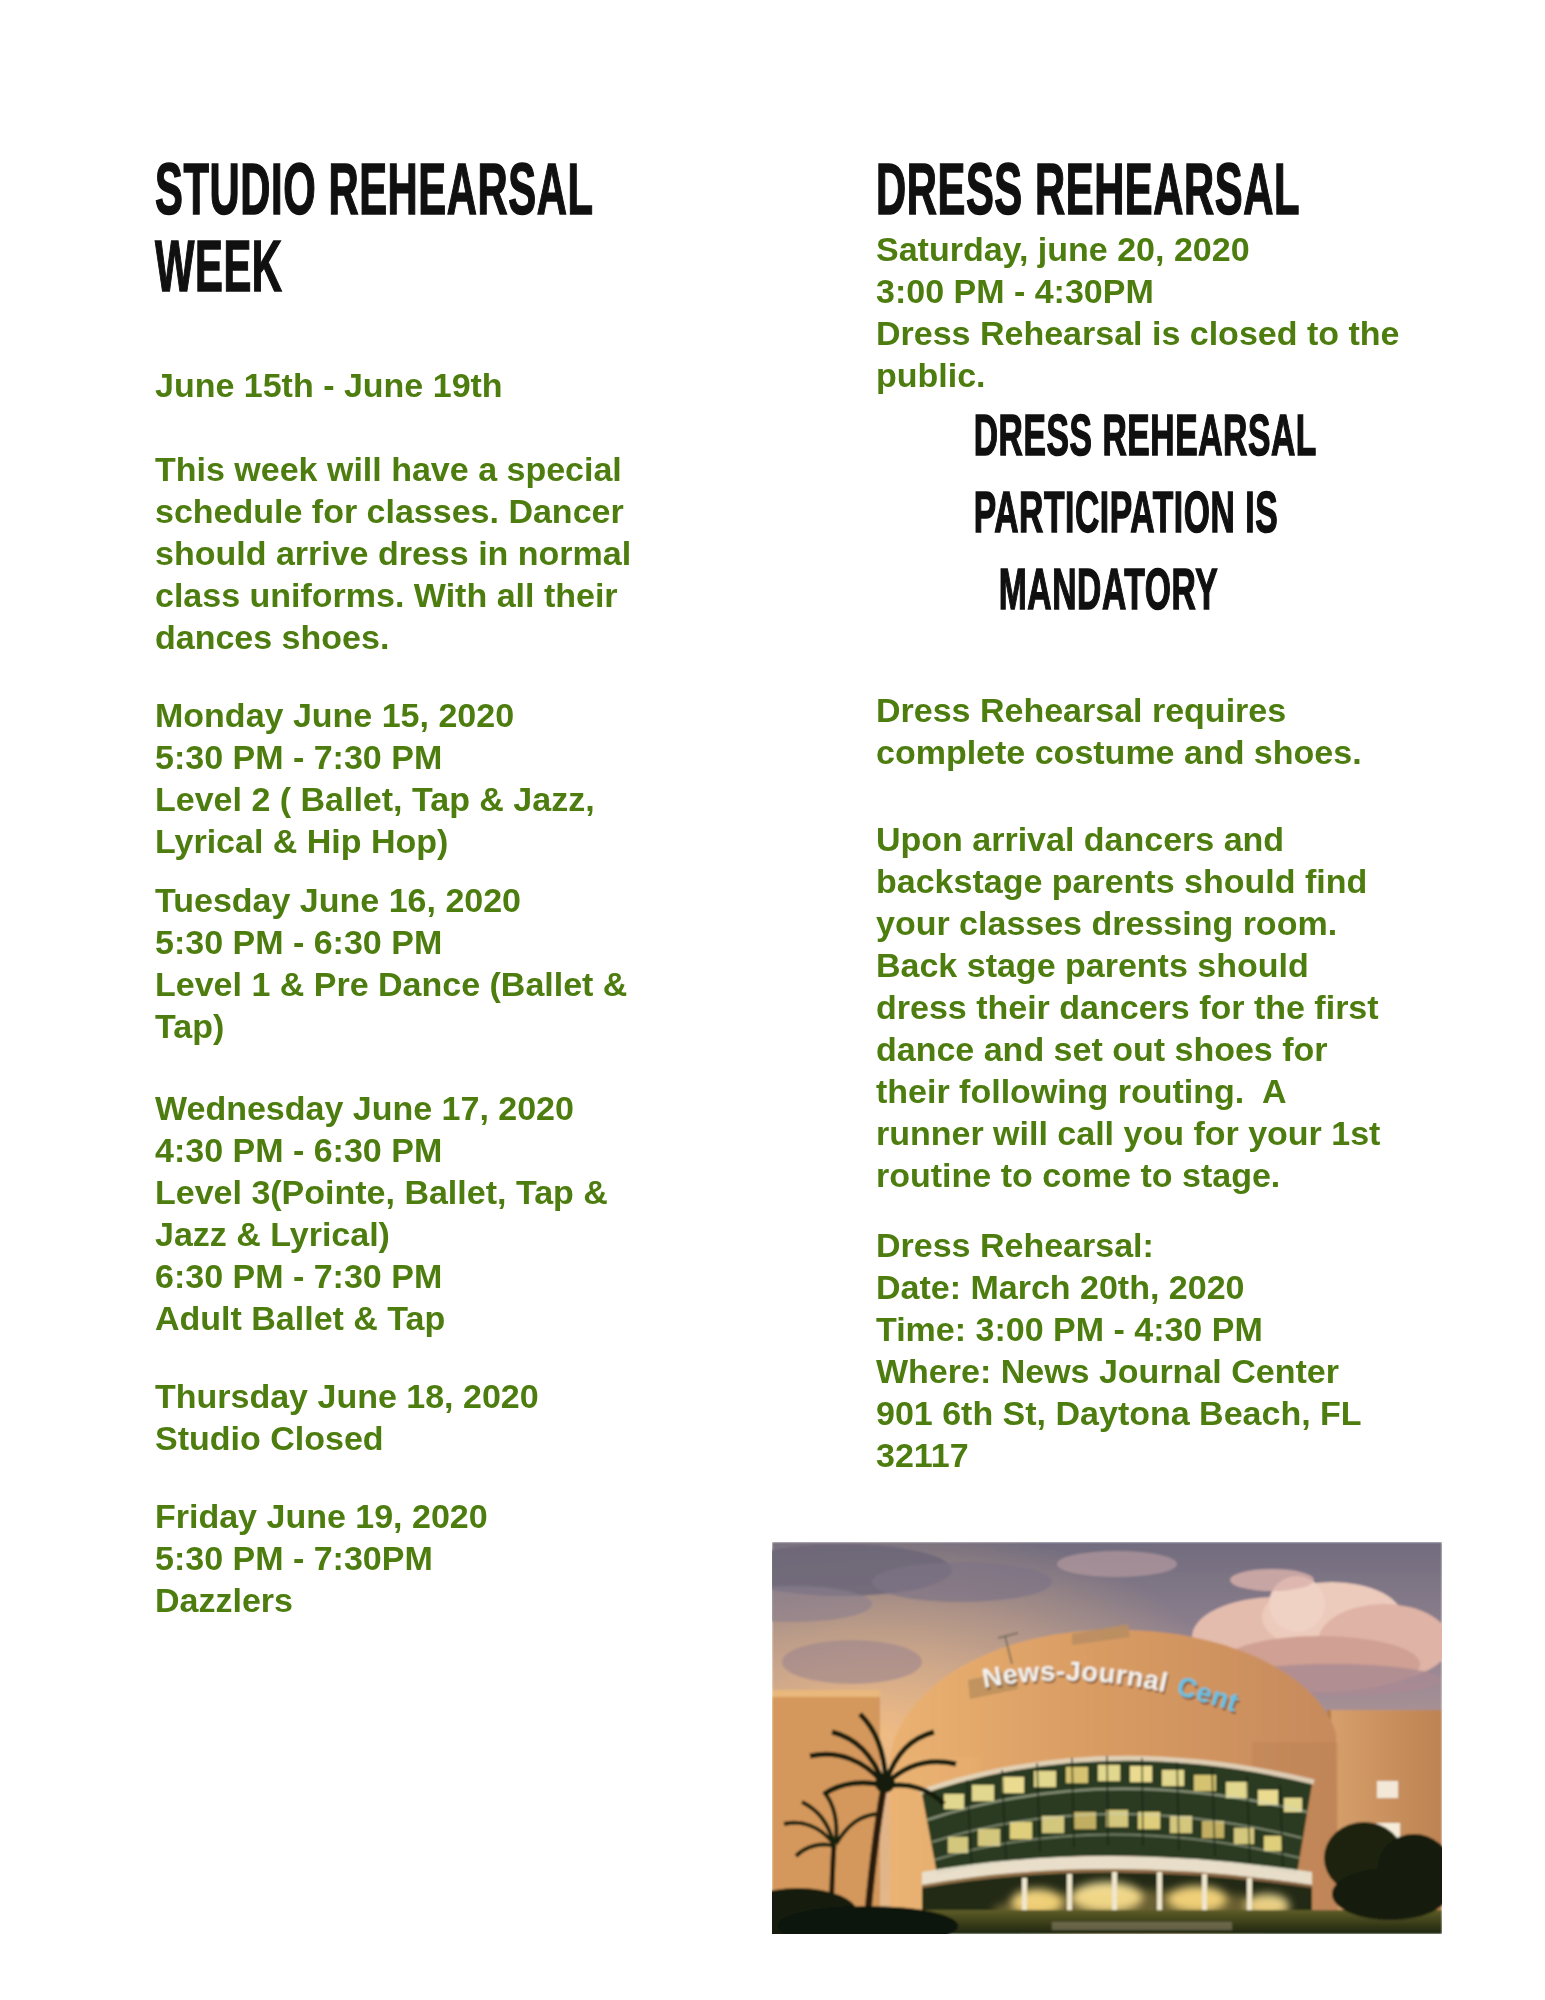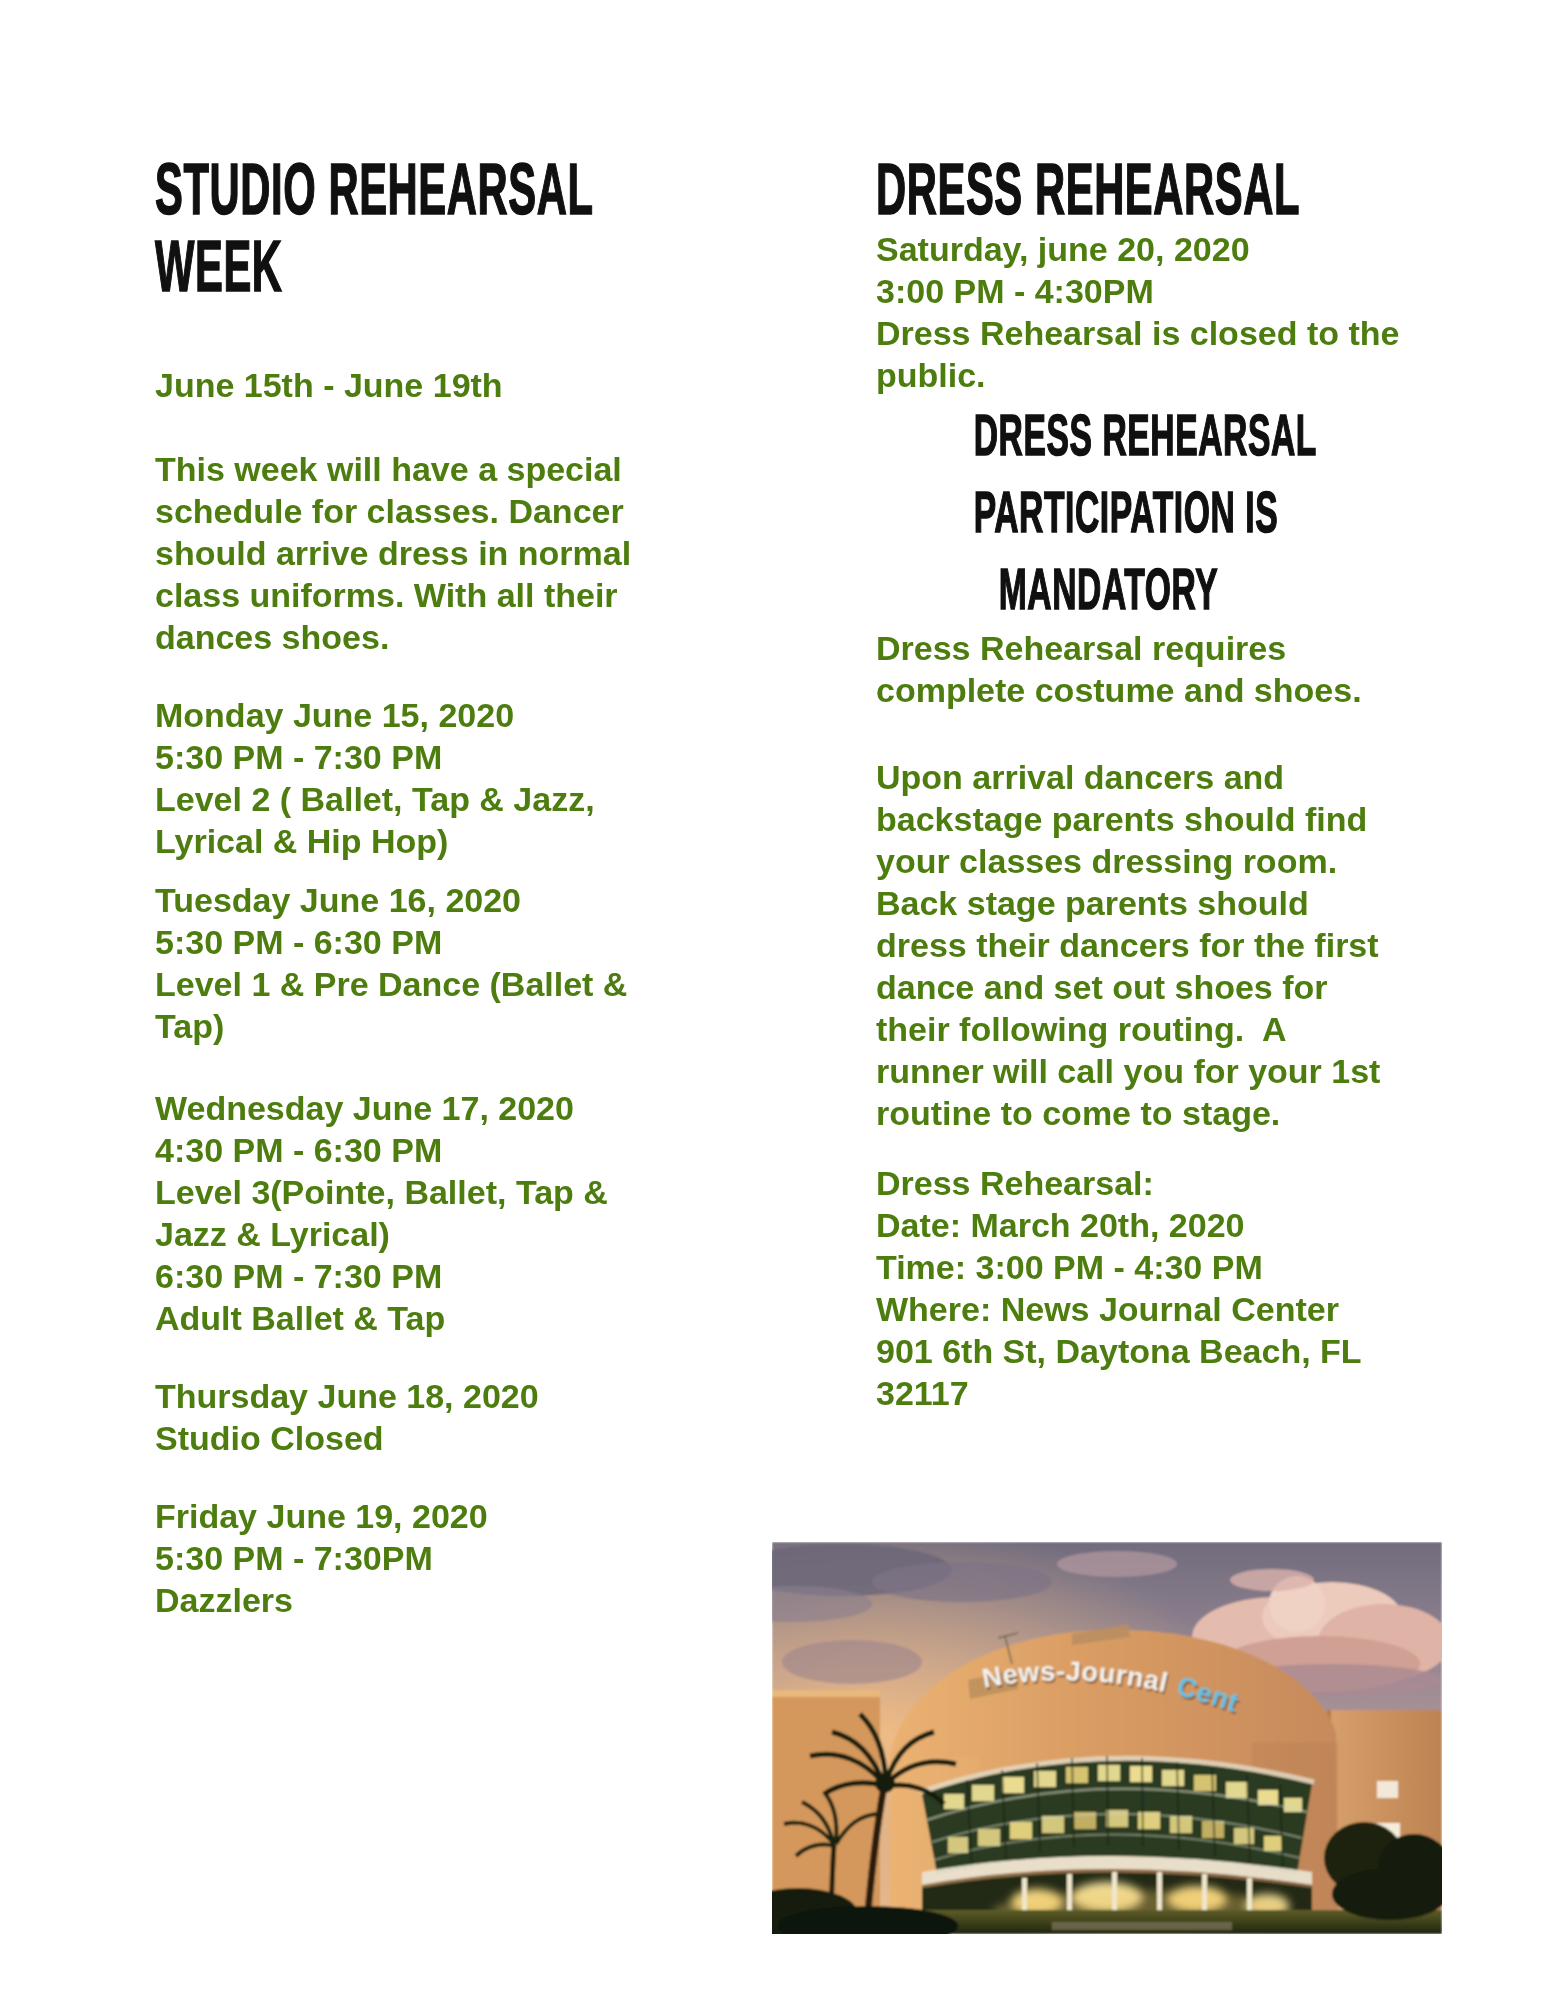--- a/index.html
+++ b/index.html
@@ -22,21 +22,21 @@
   .m-wed{margin-top:40px;}
   .m-thu{margin-top:36px;}
   .m-fri{margin-top:36px;}
   .col-right{position:absolute;left:876px;top:151px;width:465px;}
   .col-right .intro{} 
   h2.center{
     font-size:58px;line-height:77px;text-align:center;width:465px;
     transform:scaleX(0.58);transform-origin:50% 0;margin-top:0;
     -webkit-text-stroke:1.5px #101010;
   }
-  .m-req{}
+  .m-req{margin-top:62px;}
   .m-det{margin-top:45px;}
   .m-sum{margin-top:28px;}
   figure.photo{
     position:absolute;left:772px;top:1542px;width:670px;height:392px;margin:0;
   }
   figure.photo svg{display:block;}
   .sign-text{font-family:"Liberation Sans",sans-serif;font-weight:700;font-size:27px;letter-spacing:0.5px;}
 </style>
 </head>
 <body>

